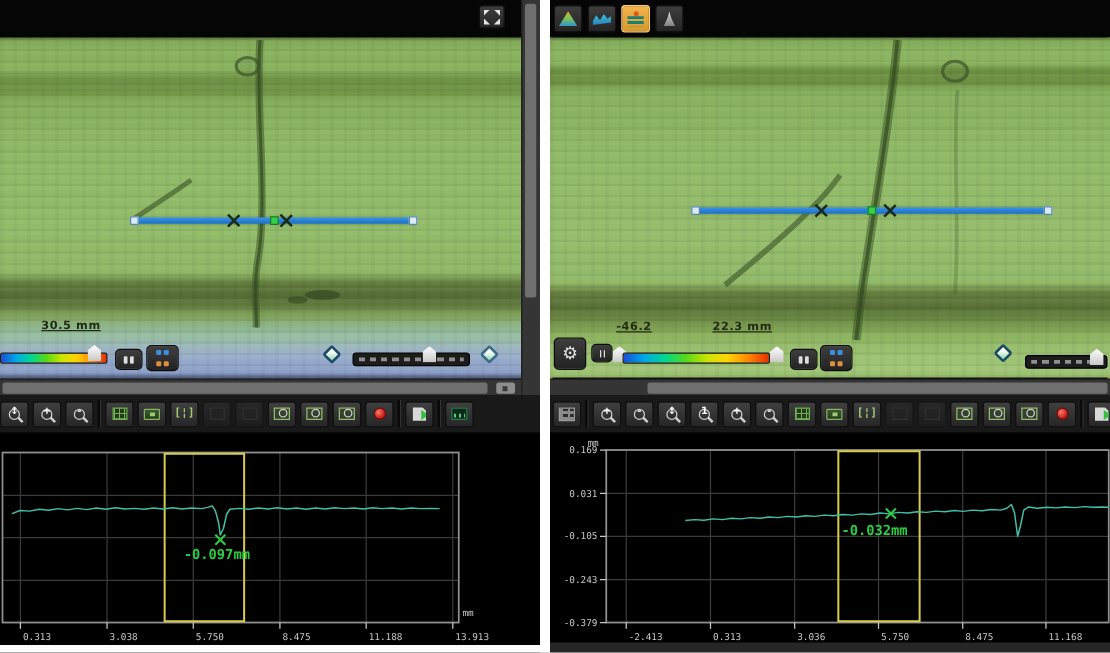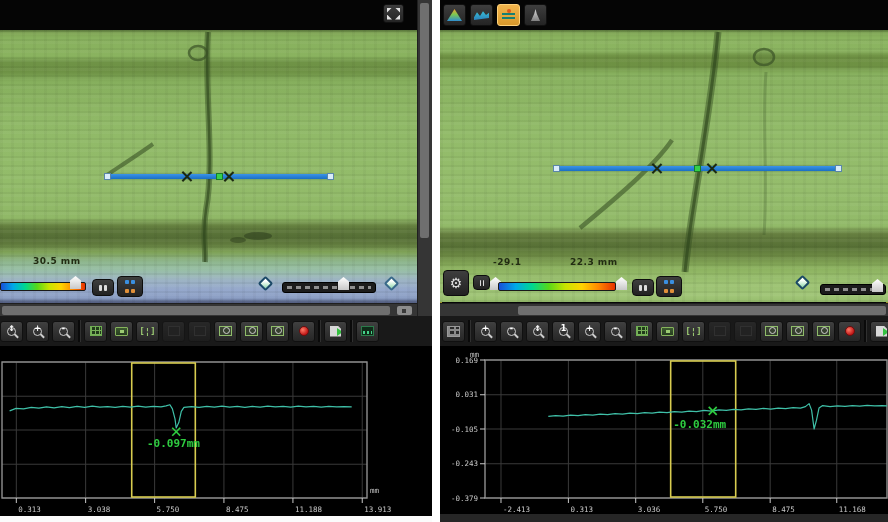--- a/index.html
+++ b/index.html
@@ -30,21 +30,21 @@
   
   .mline{position:absolute;height:5px;background:linear-gradient(#3a93e8,#1b6fc4);border-radius:2px;
          box-shadow:0 0 2px rgba(0,40,90,.5);}
   .mend{position:absolute;width:7px;height:7px;top:-1px;background:#d9ecfa;border:1px solid #5a86a8;}
   .mx{position:absolute;width:11px;height:11px;top:-3px;}
   .mx::before,.mx::after{content:"";position:absolute;left:5px;top:-1px;width:1.6px;height:13px;background:#1c2a12;}
   .mx::before{transform:rotate(45deg);}
   .mx::after{transform:rotate(-45deg);}
   .mdot{position:absolute;width:7px;height:7px;top:-1px;background:#35d04a;border:1px solid #1a7a28;}
   
-  .scalelab{position:absolute;font:bold 9px "DejaVu Sans",sans-serif;color:#222c12;letter-spacing:.5px;}
+  .scalelab{position:absolute;font:bold 9px "DejaVu Sans",sans-serif;color:#222c12;letter-spacing:.5px;text-decoration:underline;}
   .rainbow{position:absolute;height:9px;border:1px solid #1a1a1a;border-radius:2px;
     background:linear-gradient(90deg,#1850d8,#00a8e8,#00d890,#58d818,#c8e400,#ffd400,#ff8800,#e83000);}
   .penta{position:absolute;width:11px;height:13px;background:linear-gradient(#ffffff,#c8c8c8);
     clip-path:polygon(50% 0,100% 34%,100% 100%,0 100%,0 34%);}
   .obtn{position:absolute;background:linear-gradient(#3e3e3e,#222);border:1px solid #0d0d0d;border-radius:4px;
     display:flex;align-items:center;justify-content:center;gap:2px;}
   .bars i{display:block;width:4px;height:6px;background:#ddd;border-radius:1px;}
   .dots{flex-wrap:wrap;gap:2px;padding:2px 5px;}
   .dots i{display:block;width:4px;height:4px;border-radius:1px;}
   .dots i.b{background:#3a8fe0;} .dots i.o{background:#e0903a;}
@@ -308,21 +308,21 @@
           <span class="mdot" style="left:139px;"></span>
         </div>
 
         <button class="obtn" style="left:3px;top:240px;width:26px;height:26px;">
           <span class="gear">⚙</span>
         </button>
         <button class="obtn bars" style="left:33px;top:245px;width:17px;height:15px;">
             <i></i>
             <i></i>
           </button>
-        <span class="scalelab" style="left:53px;top:227px;">-29.1</span>
+        <span class="scalelab" style="left:53px;top:227px;">-46.2</span>
         <span class="scalelab" style="left:130px;top:227px;">22.3 mm</span>
         <span class="penta" style="left:50px;top:247px;"></span>
         <div class="rainbow" style="left:58px;top:252px;width:118px;"></div>
         <span class="penta" style="left:176px;top:247px;"></span>
         <button class="obtn bars" style="left:192px;top:249px;width:22px;height:17px;">
             <i></i>
             <i></i>
           </button>
         <button class="obtn dots" style="left:216px;top:246px;width:26px;height:21px;">
             <i class="b"></i>

